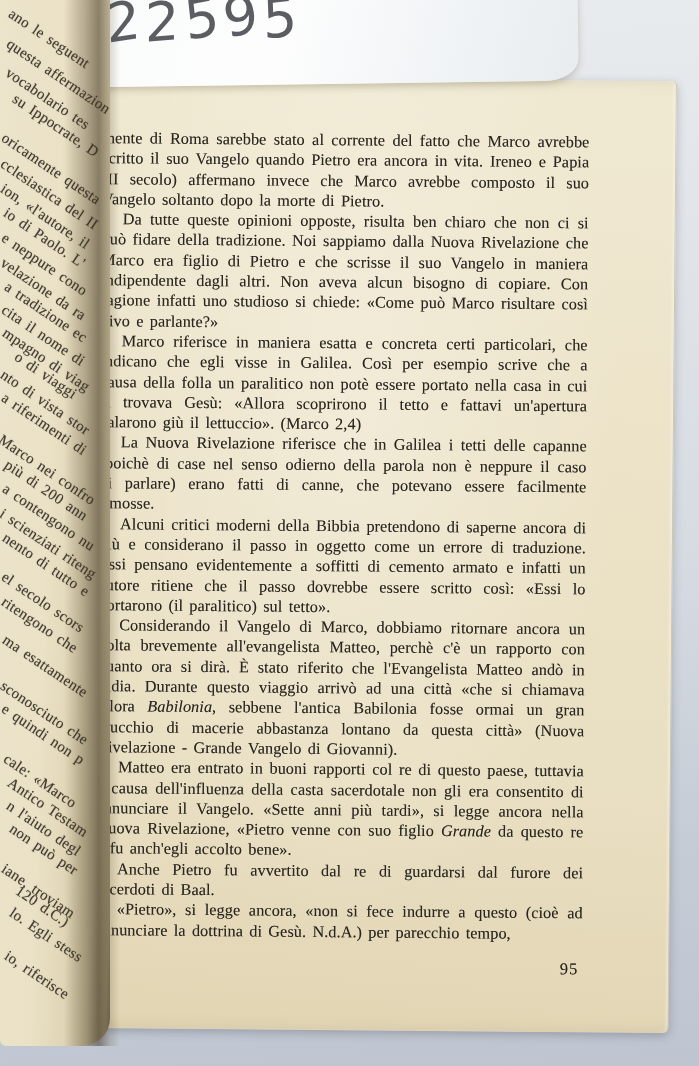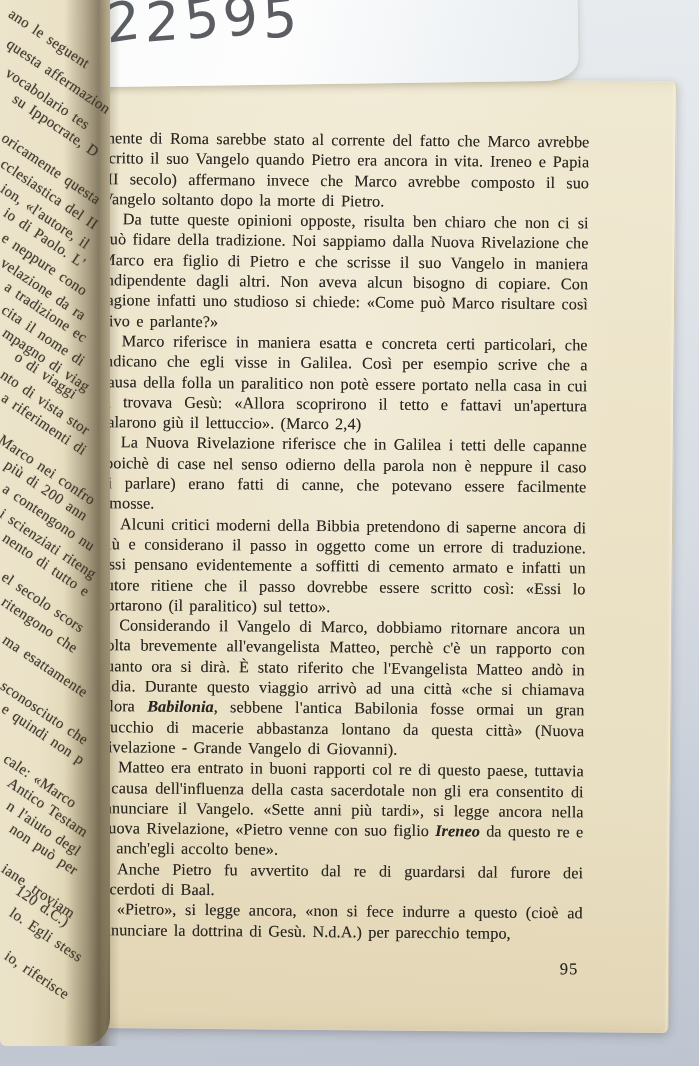--- a/index.html
+++ b/index.html
@@ -22,21 +22,21 @@
   .page-inner{
     position:absolute;left:15px;top:52px;width:487px;
     color:var(--ink,#292621);
   }
   .para{
     margin:0;font-size:16.2px;line-height:20.3px;text-align:justify;
     word-spacing:0.13em;letter-spacing:0.1px;
     text-shadow:0 0 0.6px rgba(45,40,30,0.45);
   }
   .para.indent{text-indent:21px;}
-  .para i{font-style:italic;font-weight:bold;}
+  .para i{font-style:italic;}
   .page-number{
     margin-top:15px;padding-right:4px;text-align:right;
     font-size:16.5px;letter-spacing:1px;text-shadow:0 0 0.6px rgba(45,40,30,0.45);
   }
   
   .paper-strip{
     position:absolute;left:86px;top:-16px;width:492px;height:100px;z-index:2;
     transform:rotate(-0.8deg);
     background:linear-gradient(105deg,#fafbfb 0%,#fdfdfd 40%,#f1f4f6 72%,#e8ecef 100%);
     border-radius:4px 10px 34px 22px / 4px 10px 22px 18px;
@@ -73,21 +73,21 @@
 <body>
 
 <div class="right-page">
   <div class="page-inner">
       <p class="para"><span>mente di Roma sarebbe stato al corrente del fatto che Marco avrebbe scritto il suo Vangelo quando Pietro era ancora in vita. Ireneo e Papia (II secolo) affermano invece che Marco avrebbe composto il suo Vangelo soltanto dopo la morte di Pietro.</span></p>
       <p class="para indent"><span>Da tutte queste opinioni opposte, risulta ben chiaro che non ci si può fidare della tradizione.  Noi sappiamo dalla Nuova Rivelazione che Marco era figlio di Pietro e che scrisse il suo Vangelo in maniera indipendente dagli altri. Non aveva alcun bisogno di copiare. Con ragione infatti uno studioso si chiede: «Come può Marco risultare così vivo e parlante?»</span></p>
       <p class="para indent"><span>Marco riferisce in maniera esatta e concreta certi particolari, che indicano che egli visse in Galilea. Così per esempio scrive che a causa della folla un paralitico non potè essere portato nella casa in cui si trovava Gesù: «Allora scoprirono il tetto e fattavi un'apertura calarono giù il lettuccio». (Marco 2,4)</span></p>
       <p class="para indent"><span>La Nuova Rivelazione riferisce che in Galilea i tetti delle capanne (poichè di case nel senso odierno della parola non è neppure il caso di parlare) erano fatti di canne, che potevano essere facilmente rimosse.</span></p>
       <p class="para indent"><span>Alcuni critici moderni della Bibbia pretendono di saperne ancora di più e considerano il passo in oggetto come un errore di traduzione. Essi pensano evidentemente a soffitti di cemento armato e infatti un autore ritiene che il passo dovrebbe essere scritto così: «Essi lo portarono (il paralitico) sul tetto».</span></p>
       <p class="para indent"><span>Considerando il Vangelo di Marco, dobbiamo ritornare ancora un volta brevemente all'evangelista Matteo, perchè c'è un rapporto con quanto ora si dirà. È stato riferito che l'Evangelista Matteo andò in India. Durante questo viaggio arrivò ad una città «che si chiamava allora </span><i>Babilonia</i><span>, sebbene l'antica Babilonia fosse ormai un gran mucchio di macerie abbastanza lontano da questa città» (Nuova Rivelazione - Grande Vangelo di Giovanni).</span></p>
-      <p class="para indent"><span>Matteo era entrato in buoni rapporti col re di questo paese, tuttavia a causa dell'influenza della casta sacerdotale non gli era consentito di annunciare il Vangelo. «Sette anni più tardi», si legge ancora nella Nuova Rivelazione, «Pietro venne con suo figlio </span><i>Ireneo</i><span> da questo re e fu anch'egli accolto bene».</span></p>
+      <p class="para indent"><span>Matteo era entrato in buoni rapporti col re di questo paese, tuttavia a causa dell'influenza della casta sacerdotale non gli era consentito di annunciare il Vangelo. «Sette anni più tardi», si legge ancora nella Nuova Rivelazione, «Pietro venne con suo figlio </span><i>Grande</i><span> da questo re e fu anch'egli accolto bene».</span></p>
       <p class="para indent"><span>Anche Pietro fu avvertito dal re di guardarsi dal furore dei sacerdoti di Baal.</span></p>
       <p class="para indent"><span>«Pietro», si legge ancora, «non si fece indurre a questo (cioè ad annunciare la dottrina di Gesù. N.d.A.) per parecchio tempo,</span></p>
       <div class="page-number">95</div>
     </div>
 </div>
 
 <div class="paper-strip">
   <div class="handwritten-number"><span style="transform: rotate(-6deg);">2</span><span style="transform: rotate(-2deg) translateY(2px);">2</span><span style="transform: rotate(-8deg);">5</span><span style="transform: rotate(-11deg) translateY(-1px);">9</span><span style="transform: rotate(-4deg) translateY(3px);">5</span></div>
 </div>
 

